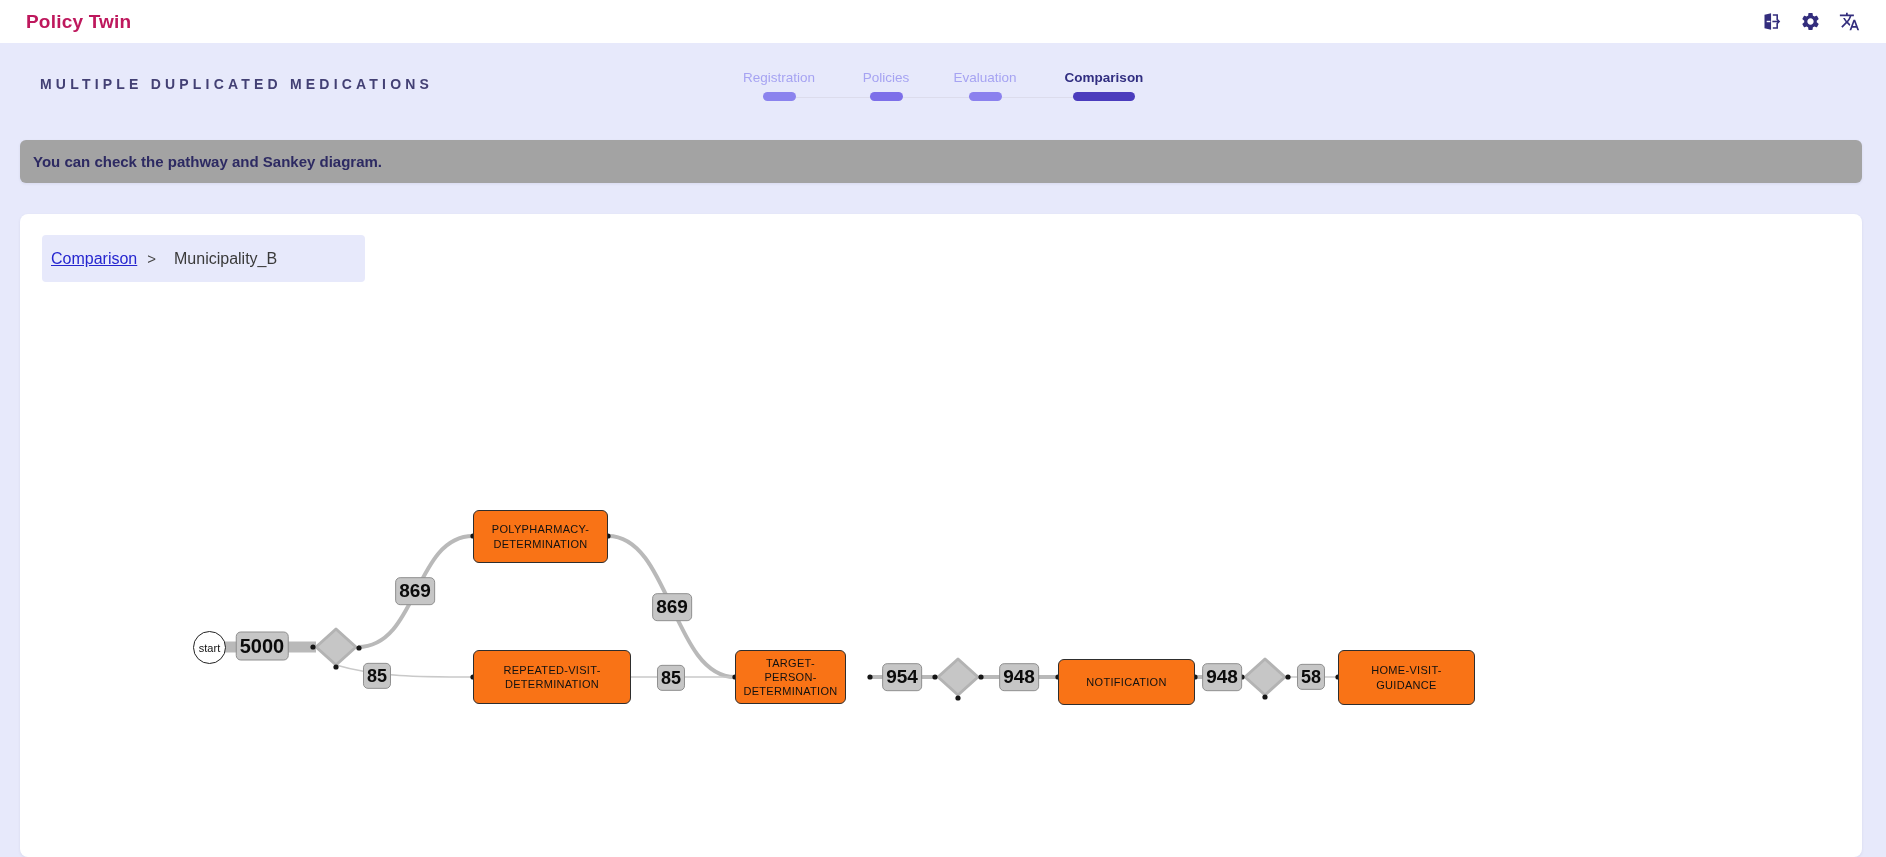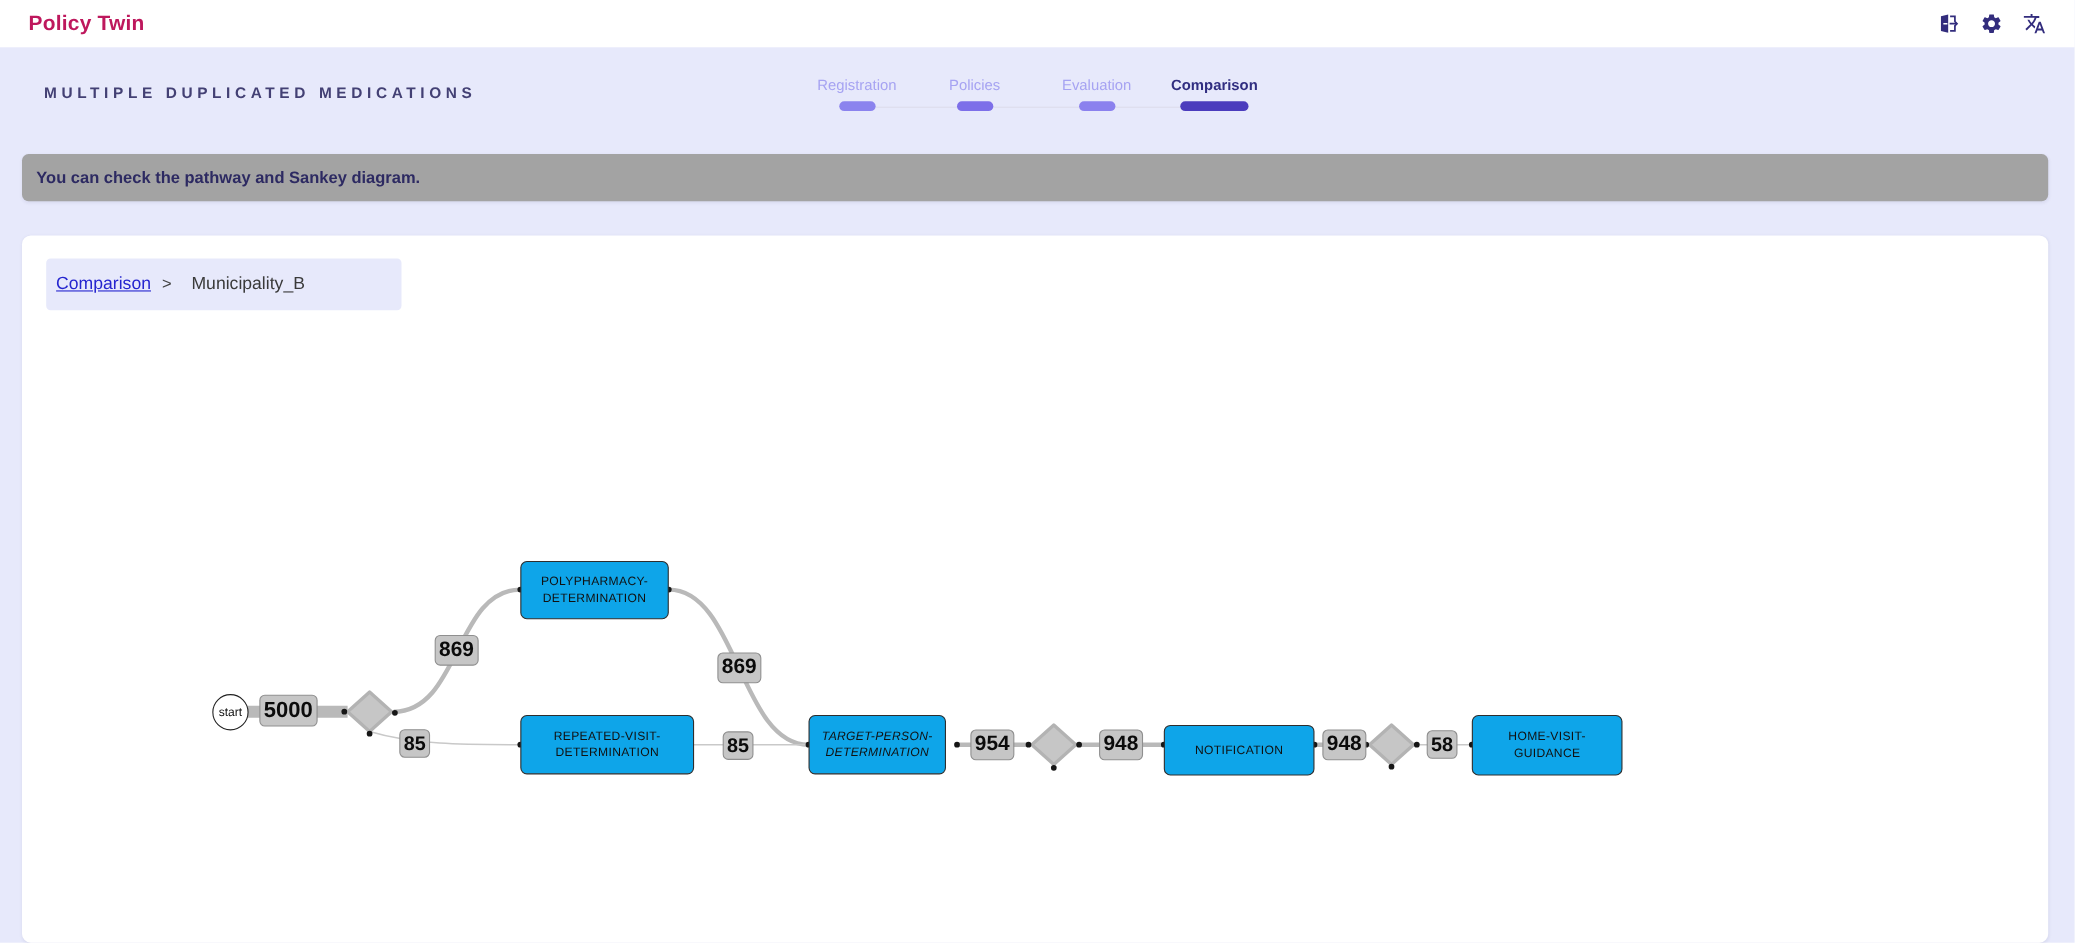--- a/index.html
+++ b/index.html
@@ -51,28 +51,28 @@
   .crumb-current{color:#3a3a3a;}
   
   .diagram{position:absolute;left:0;top:0;width:1842px;height:643px;}
   .diagram svg{position:absolute;left:0;top:0;}
   .start-node{
     position:absolute;left:173px;top:417px;width:33px;height:33px;border:1.5px solid #222222;
     border-radius:50%;background:#ffffff;display:flex;align-items:center;justify-content:center;
     font-size:11px;color:#111111;box-sizing:border-box;
   }
   .task-node{
-    position:absolute;background:#0ea5e9;border:1.3px solid #2e2e2e;border-radius:6px;
+    position:absolute;background:#f97316;border:1.3px solid #2e2e2e;border-radius:6px;
     display:flex;align-items:center;justify-content:center;text-align:center;
     font-size:11px;color:#111111;line-height:1.3;letter-spacing:.3px;
     padding:22px 8px;box-sizing:border-box;
   }
   .node-poly{left:453px;top:296px;width:135px;height:53px;}
   .node-repeat{left:453px;top:436px;width:158px;height:54px;}
-  .node-target{left:715px;top:436px;width:125px;height:54px;font-style:italic;}
+  .node-target{left:715px;top:436px;width:111px;height:54px;}
   .node-notif{left:1038px;top:445px;width:137px;height:36px;}
   .node-home{left:1318px;top:436px;width:137px;height:55px;}
   .edge-label{
     position:absolute;transform:translate(-50%,-50%);
     background:#c6c6c6;border:1px solid #8f8f8f;border-radius:5px;
     color:#0b0b0b;font-weight:700;padding:0 3px;line-height:1.35;white-space:nowrap;
   }
   .lbl-xl{font-size:20px;}
   .lbl-lg{font-size:19px;}
   .lbl-sm{font-size:18px;}
@@ -111,21 +111,21 @@
 <div class="stepper">
   <div class="stepper-line"></div>
   <div class="step" style="left:-28px;">
     <div class="step-label">Registration</div>
     <div class="pill" style="background: rgb(139, 131, 238);"></div>
   </div>
   <div class="step" style="left:79px;">
     <div class="step-label">Policies</div>
     <div class="pill" style="background: rgb(125, 111, 233);"></div>
   </div>
-  <div class="step" style="left:190px;">
+  <div class="step" style="left:178px;">
     <div class="step-label">Evaluation</div>
     <div class="pill" style="background: rgb(139, 129, 238);"></div>
   </div>
   <div class="step active" style="left:297px;">
     <div class="step-label">Comparison</div>
     <div class="pill" style="background: rgb(75, 60, 189);"></div>
   </div>
 </div>
 
 <div class="info-card">

